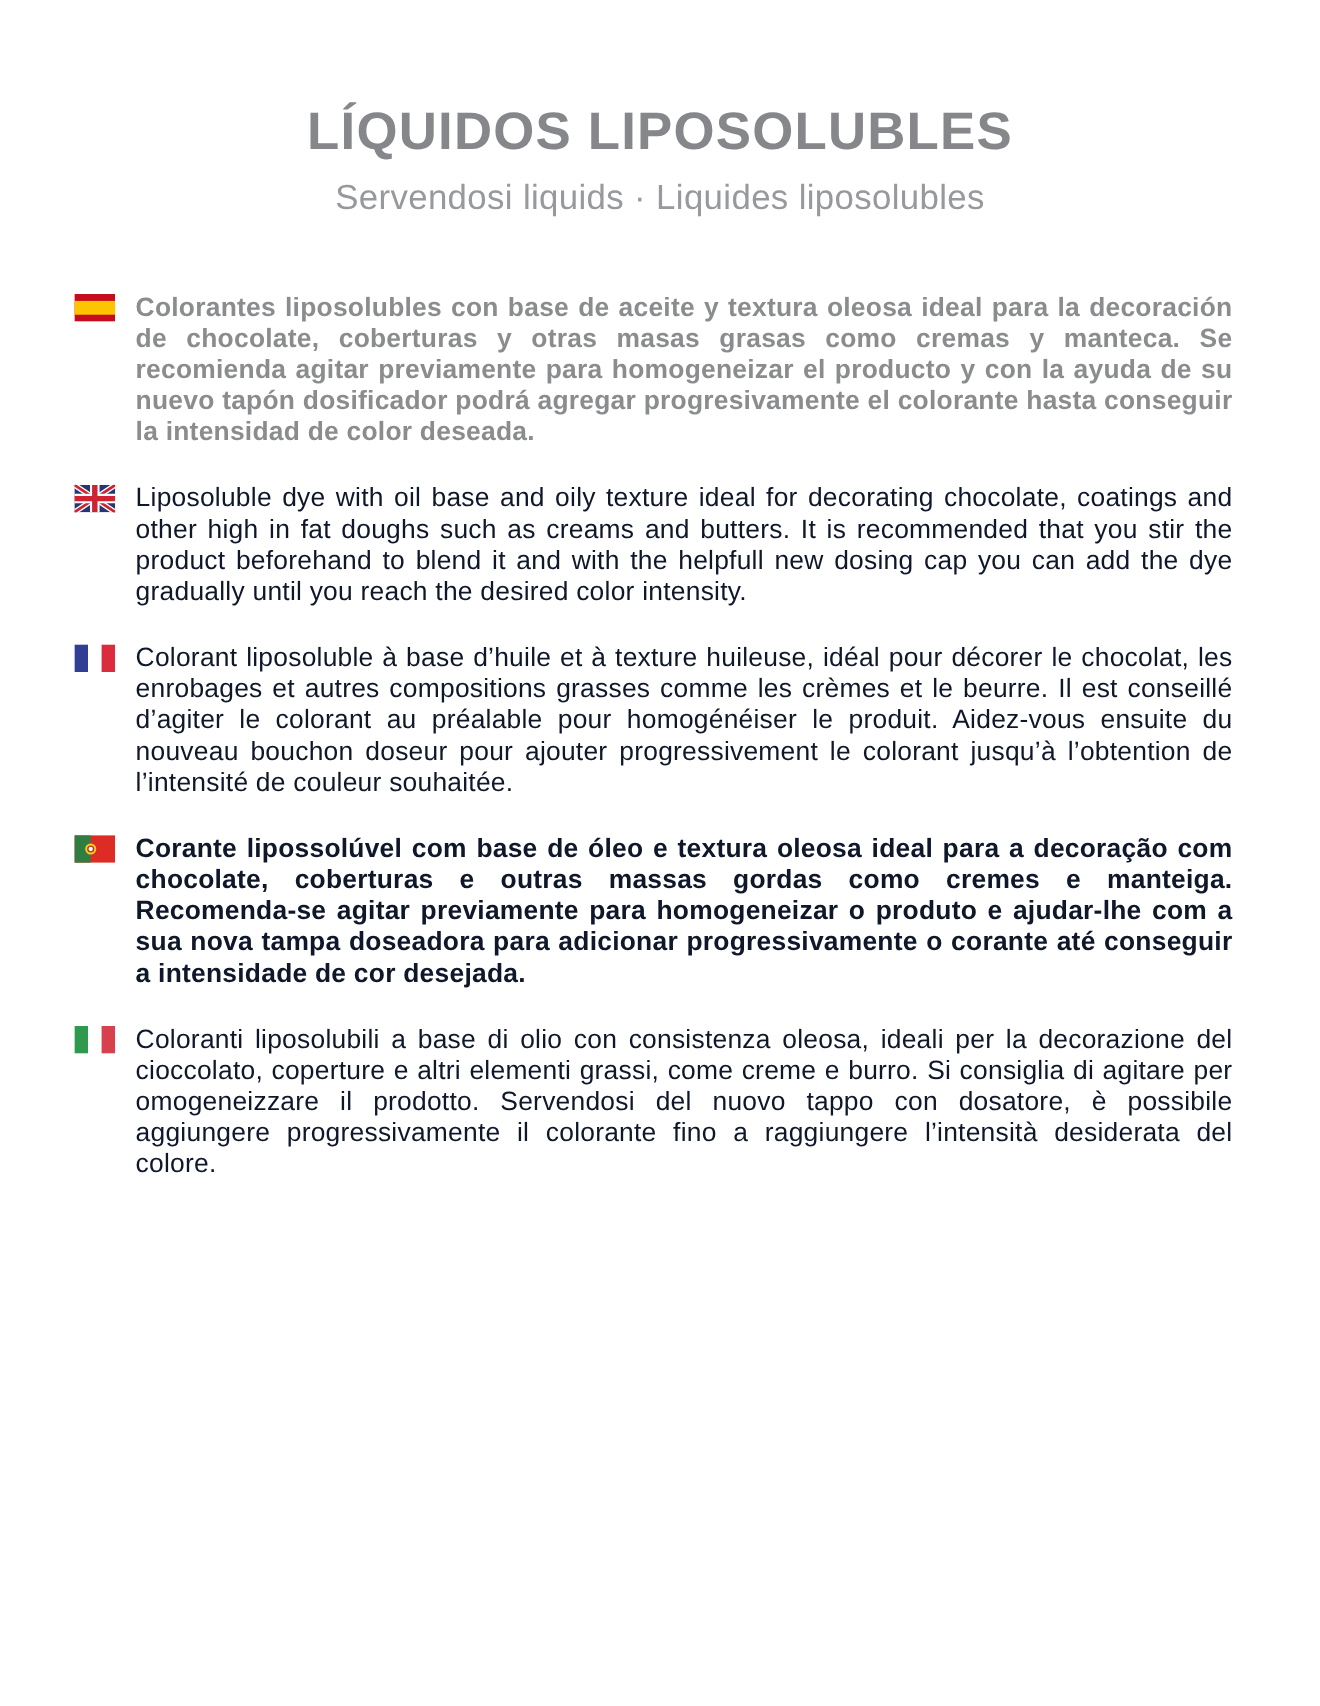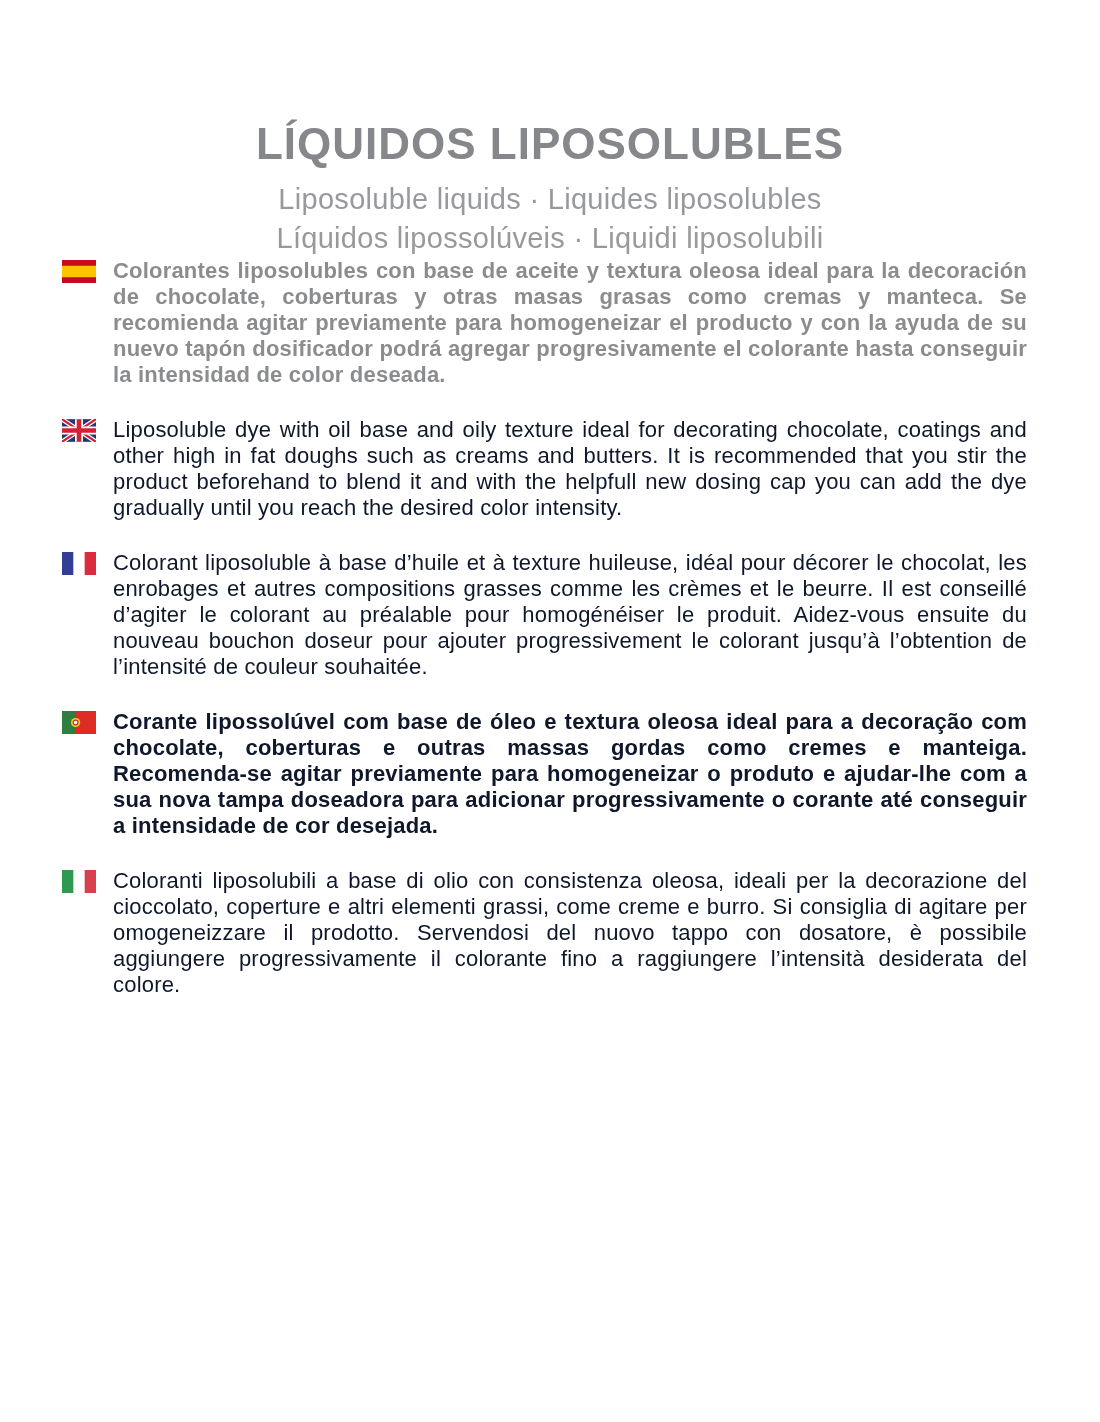--- a/index.html
+++ b/index.html
@@ -4,34 +4,35 @@
 <style>
   html,body { margin:0; padding:0; background:#ffffff; }
   .page {
     position:relative;
     width:1100px; height:1422px;
     margin:0 auto;
     background:#ffffff;
     font-family:"Liberation Sans","DejaVu Sans",sans-serif;
     overflow:hidden;
   }
-  .header { text-align:center; padding-top:120px; }
+  .header { text-align:center; padding-top:86px; }
   .title {
     margin:0;
     font-size:44px; font-weight:700; line-height:48px;
     letter-spacing:1px;
     color:#85878a;
   }
   .subtitle {
     margin-top:12px;
     font-size:29px; line-height:39px;
     letter-spacing:0.3px;
     color:#97999c;
   }
   .paragraphs {
+    margin-top:58px;
     padding:0 73px 0 62px;
   }
   .para-row {
     display:flex;
     align-items:flex-start;
     margin-bottom:29px;
   }
   .flag {
     flex:0 0 34px;
     width:34px; height:23px;
@@ -51,22 +52,21 @@
   .para-text.bold { font-weight:700; color:#8a8c8e; }
 </style>
 </head>
 <body>
 
 <div class="page">
 
   <div class="header">
     <h1 class="title">LÍQUIDOS LIPOSOLUBLES</h1>
     <div class="subtitle">
-      <div>Liposoluble liquids · Liquides liposolubles</div>
-      <div>Líquidos lipossolúveis · Liquidi liposolubili</div>
+      <div>Servendosi liquids · Liquides liposolubles</div>
     </div>
   </div>
 
   <div class="paragraphs">
 
     <div class="para-row">
       <span class="flag">
         <svg viewBox="0 0 34 23" xmlns="http://www.w3.org/2000/svg">
           <rect width="34" height="23" fill="#C60B1E"></rect>
           <rect y="5.75" width="34" height="11.5" fill="#FFC400"></rect>

